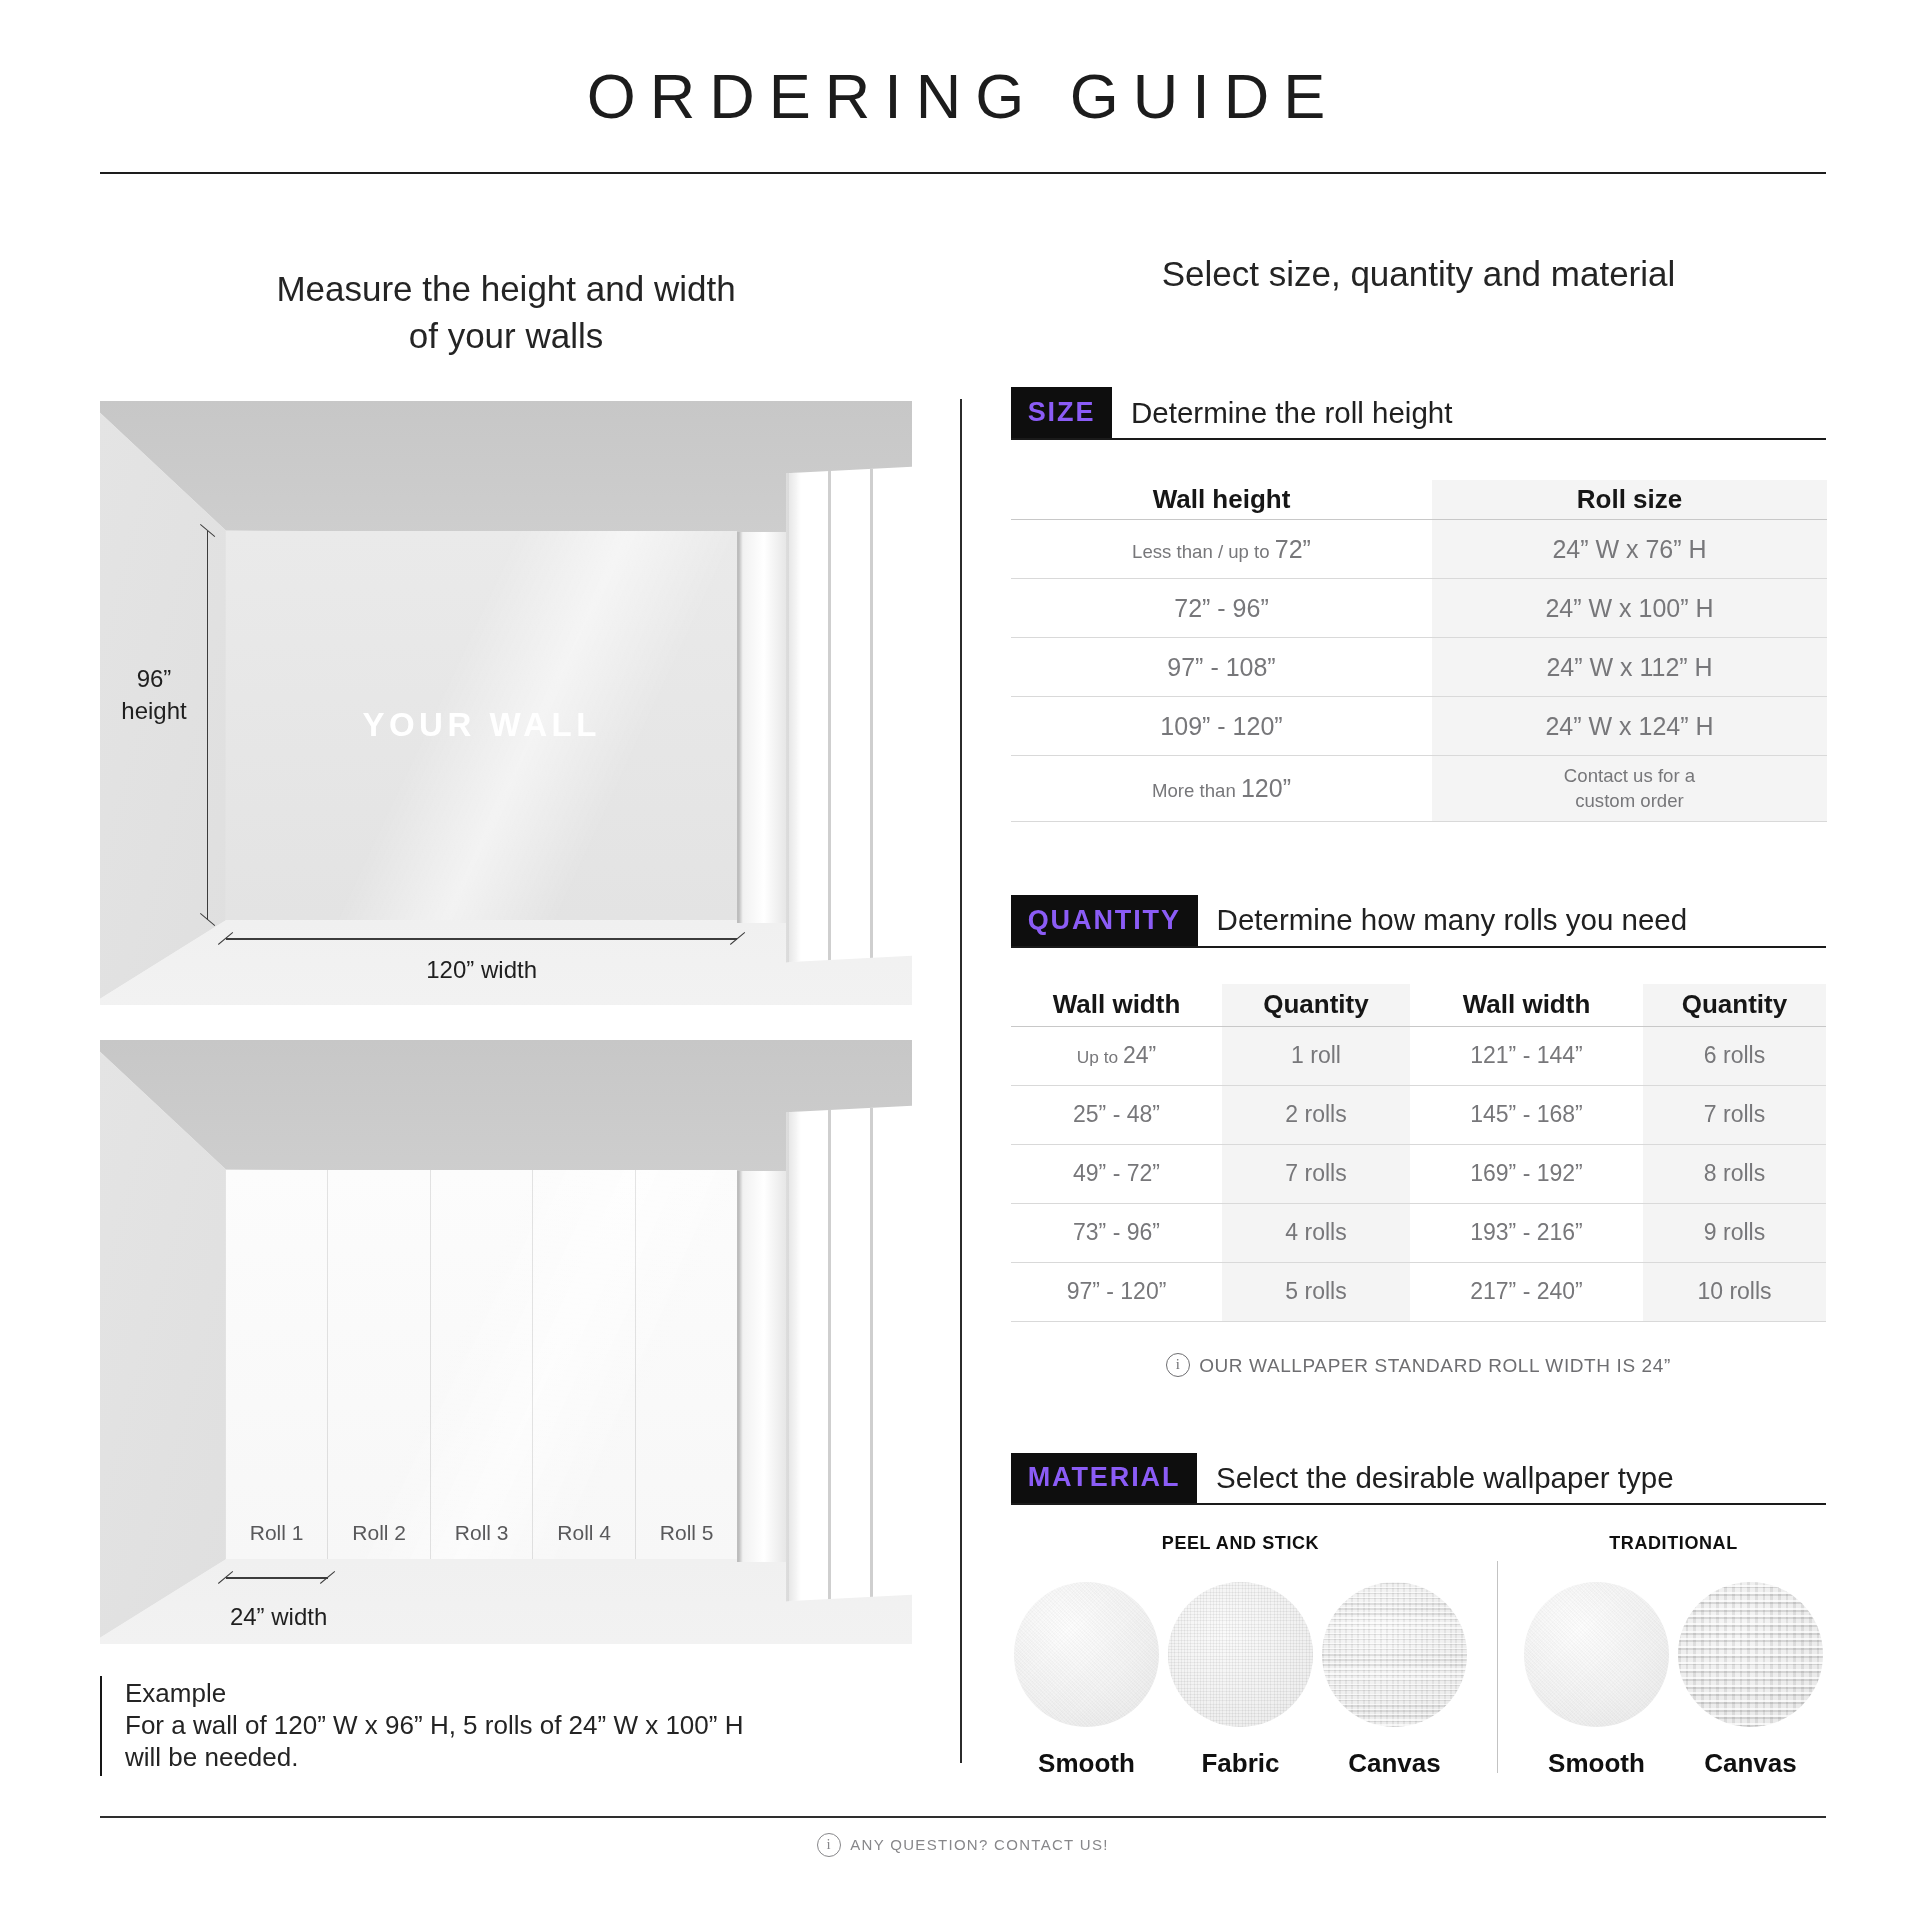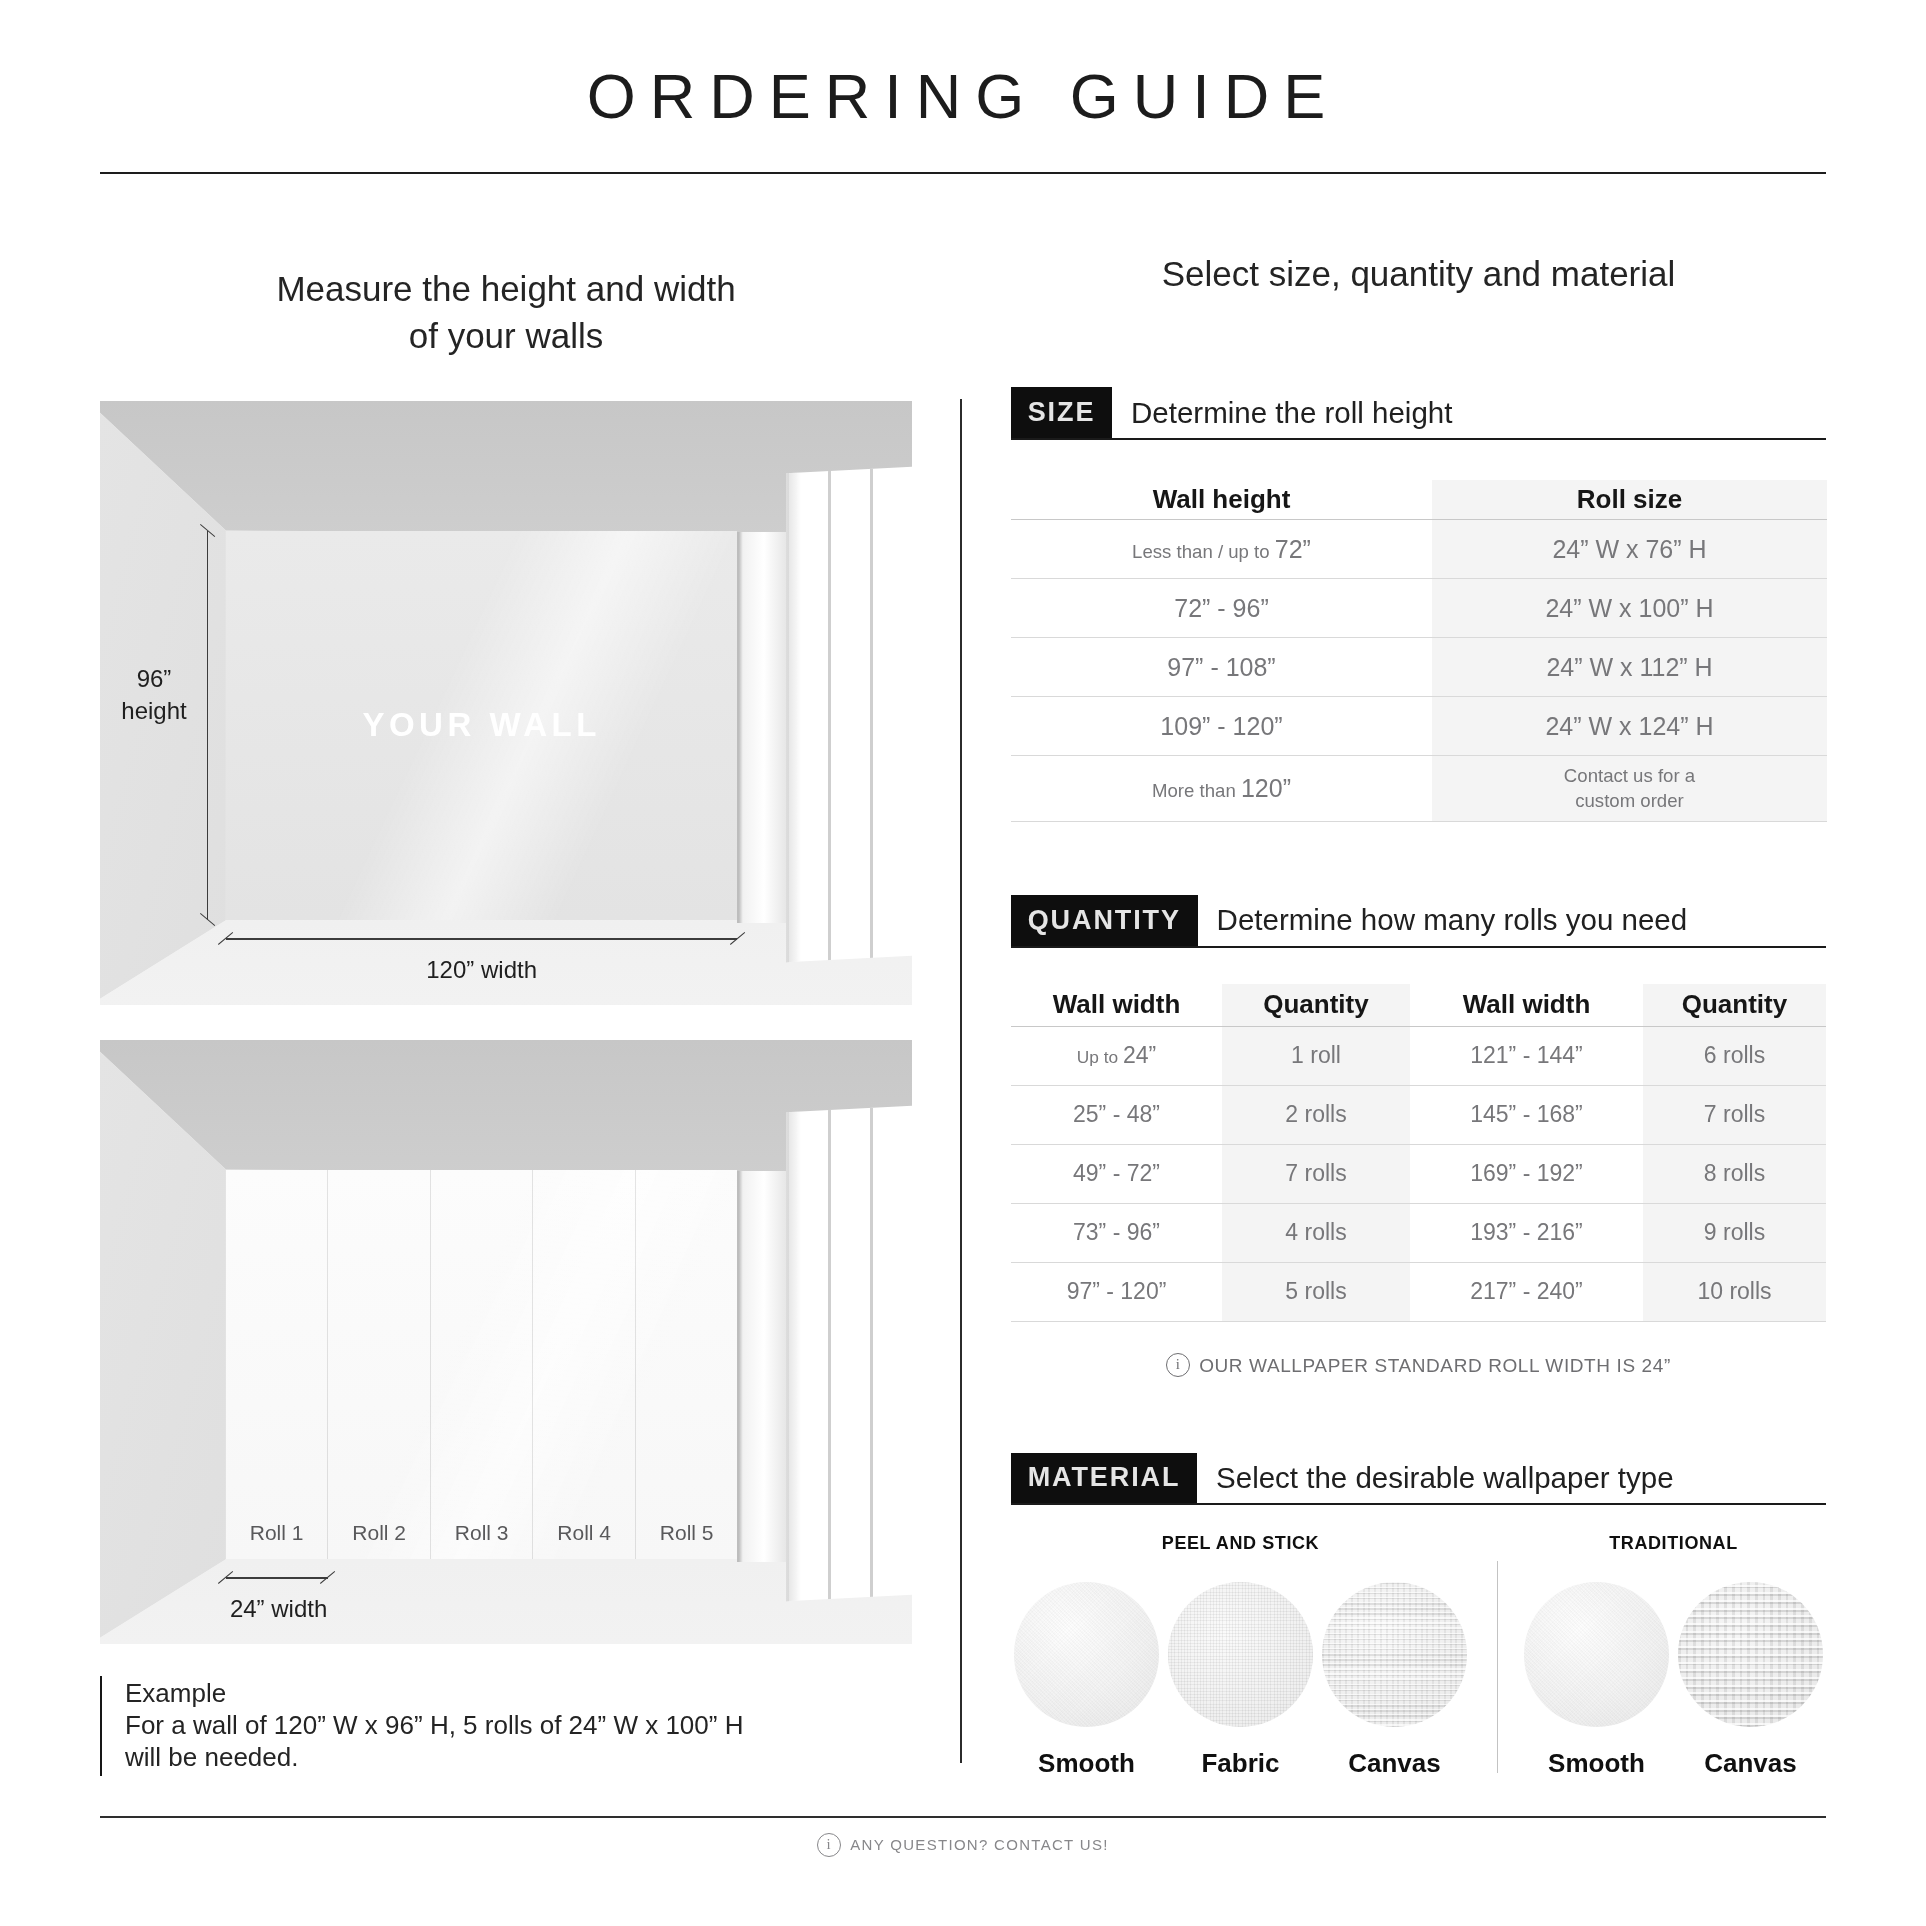--- a/index.html
+++ b/index.html
@@ -69,38 +69,38 @@
   .dim-v .tick-bottom { bottom:-0.6px; transform:rotate(40deg); }
   .dim-v-label { position:absolute; left:0; top:43.5%; width:108px; text-align:center;
     font-size:24px; line-height:1.3; color:#1f1f1f; }
   .dim-h { position:absolute; left:15.5%; width:63%; top:89%; height:1.3px; background:#3c3c3c; }
   .dim-h.dim-short { width:12.6%; }
   .dim-h .tick { position:absolute; width:1.3px; height:19px; background:#3c3c3c; top:-9px; }
   .dim-h .tick-left { left:-0.6px; transform:rotate(50deg); }
   .dim-h .tick-right { right:-0.6px; transform:rotate(50deg); }
   .dim-h-label { position:absolute; left:15.5%; width:63%; top:92%; text-align:center;
     font-size:24px; color:#1f1f1f; }
-  .dim-h-label.label-short { left:13.5%; width:17%; white-space:nowrap; }
+  .dim-h-label.label-short { left:13.5%; width:17%; white-space:nowrap;margin-top:8px; }
   
   .room-2 .r-wall { background-image:linear-gradient(115deg, rgba(255,255,255,0) 45%, rgba(255,255,255,0.6) 60%, rgba(255,255,255,0) 75%), linear-gradient(180deg,#fcfcfc,#f7f7f7); padding:0; }
   .panels { display:flex; width:100%; height:100%; }
   .panel { flex:1; border-right:1.3px solid rgba(0,0,0,0.10); display:flex; align-items:flex-end; justify-content:center; padding-bottom:14px; }
   .panel:last-child { border-right:none; }
   .panel-label { font-size:21px; color:#59595b; }
 
   
   .example { margin-top:32px; border-left:2.6px solid #161616; padding:2.6px 0 2.6px 23px;
     font-size:26px; line-height:1.22; color:#242424; }
 
   
   .sec-head { display:flex; align-items:stretch; border-bottom:2.6px solid #1a1a1a; }
   .sec-size { margin-top:90px; }
   .sec-qty  { margin-top:73px; }
   .sec-mat  { margin-top:76px; }
-  .sec-label { background:#0e0e0e; color:#e5e5e5; font-size:27px; font-weight:700;
+  .sec-label { background:#0e0e0e; color:#8b5cf6; font-size:27px; font-weight:700;
     letter-spacing:1.9px; padding:8.3px 16.7px; display:flex; align-items:center; }
   .sec-title { font-size:29.5px; color:#202020; padding:8.3px 0 8.3px 19px; display:flex; align-items:center; }
 
   
   .grid-table { display:grid; }
   .size-table { margin-top:40px; grid-template-columns:421px 395px; }
   .qty-table  { margin-top:36px; grid-template-columns:211px 188px 233px 183px; }
   .cell { display:flex; align-items:center; justify-content:center; border-bottom:0.6px solid #d9d9d9; }
   .cell.head { font-weight:700; font-size:26px; color:#161616; border-bottom:0.6px solid #c8c8c8; }
   .size-table .cell.head { height:39px; }

